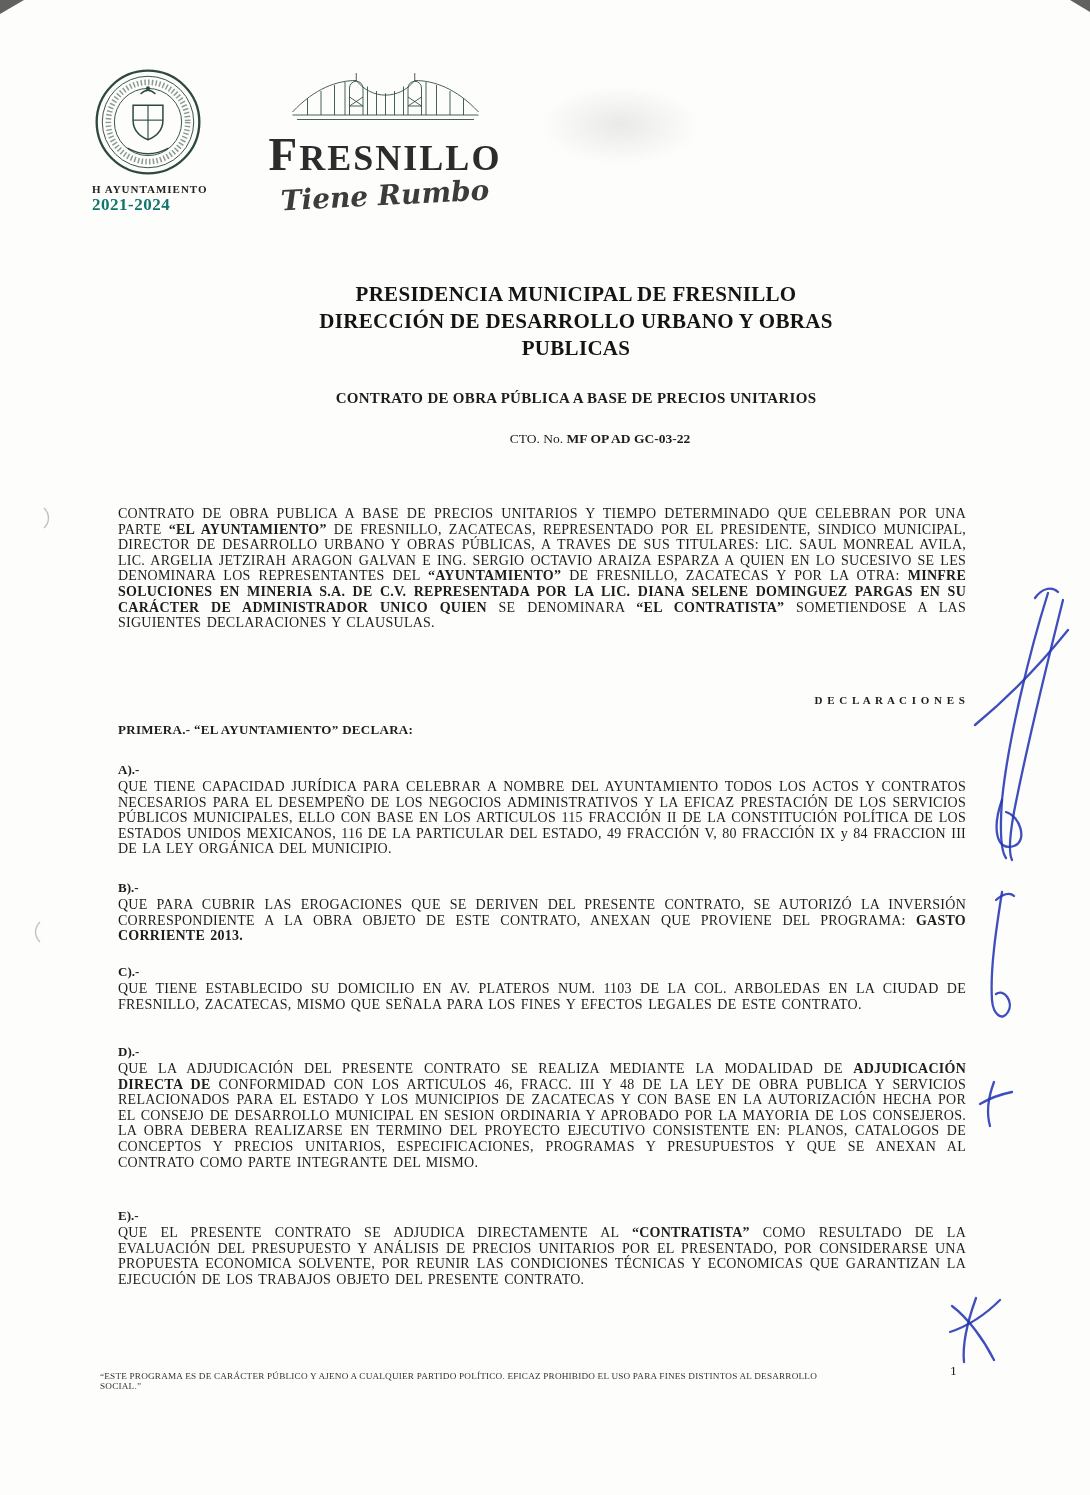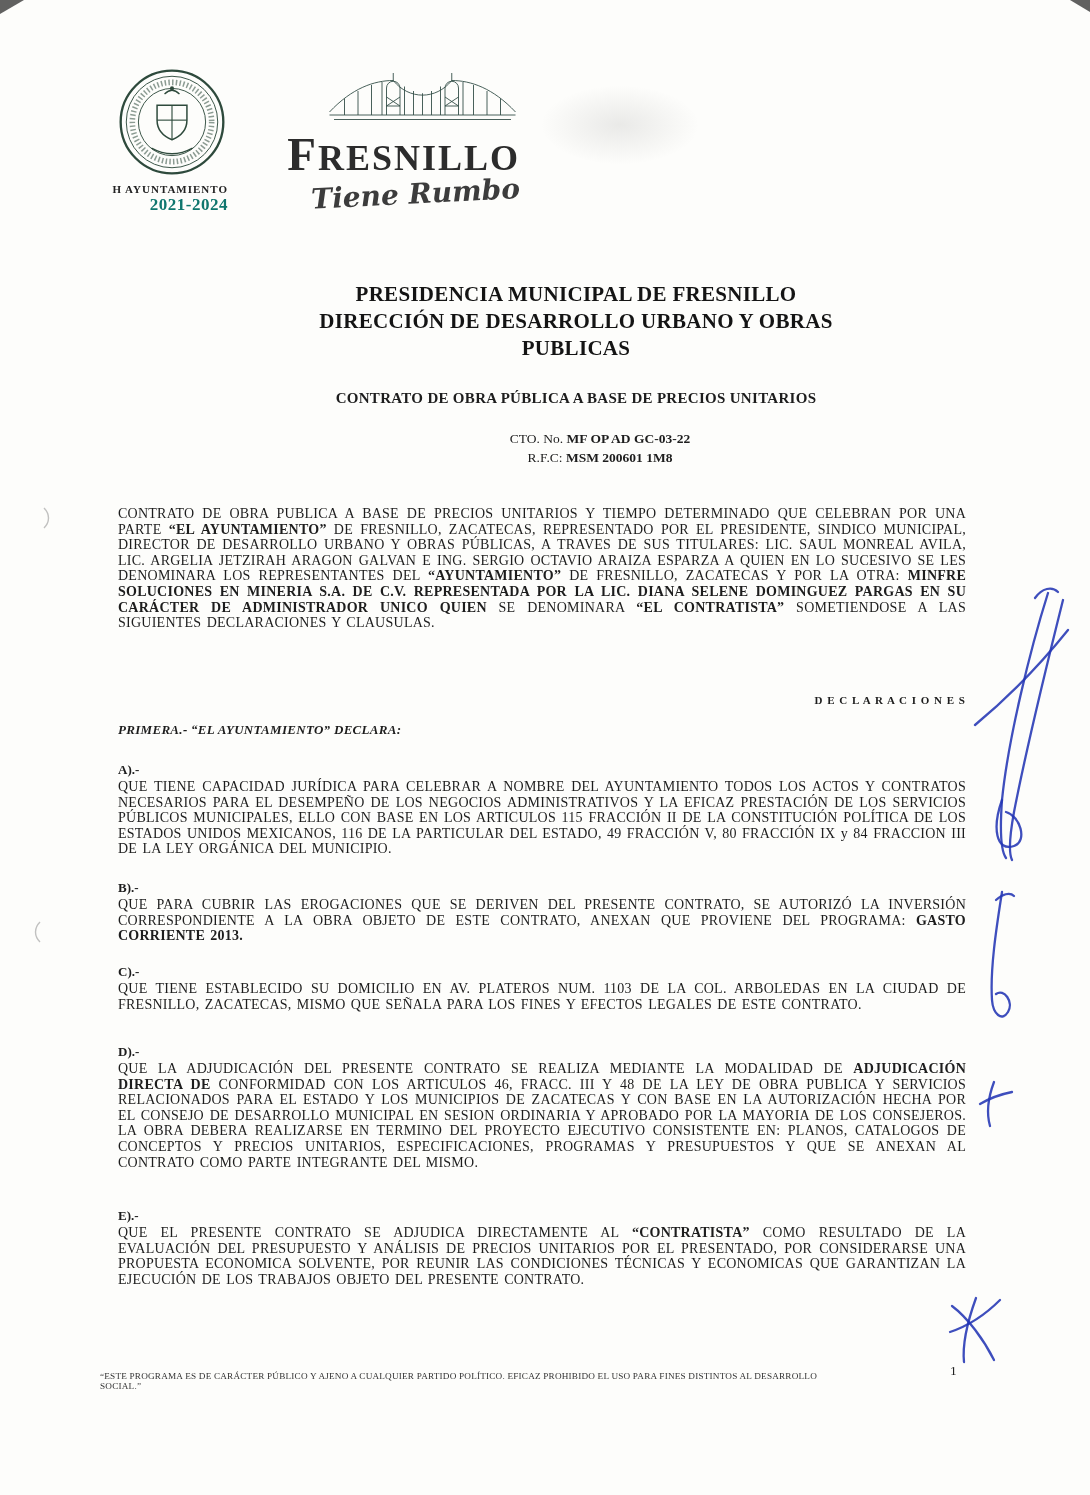--- a/index.html
+++ b/index.html
@@ -12,46 +12,46 @@
   .page{
     position:relative;width:1090px;height:1495px;background:#fdfdfb;
     font-family:"Liberation Serif", serif;color:var(--ink-text);overflow:hidden;
   }
   
   .tri-tl{position:absolute;top:0;left:0;width:0;height:0;border-top:14px solid #3a3a3a;border-right:24px solid transparent;opacity:.8;}
   .tri-tr{position:absolute;top:0;right:0;width:0;height:0;border-top:12px solid #3a3a3a;border-left:20px solid transparent;opacity:.8;}
   .smudge{position:absolute;left:540px;top:85px;width:160px;height:80px;
     background:radial-gradient(ellipse at center, rgba(60,60,60,.10), rgba(60,60,60,0) 70%);}
   
-  .seal-block{position:absolute;left:92px;top:66px;width:136px;text-align:right;}
+  .seal-block{position:absolute;left:92px;top:66px;width:136px;text-align:left;}
   .sealsvg circle,.sealsvg path,.sealsvg line{stroke:var(--seal-green);fill:none;}
   .sealsvg .dotfill{fill:var(--seal-green);stroke:none;}
   .seal-caption1{font-size:11px;letter-spacing:1px;font-weight:600;color:#222;margin-top:1px;}
   .seal-caption2{font-size:17px;font-weight:bold;color:#0f766e;letter-spacing:.5px;}
-  .fresnillo-block{position:absolute;left:250px;top:62px;width:270px;text-align:right;}
+  .fresnillo-block{position:absolute;left:250px;top:62px;width:270px;text-align:center;}
   .bstroke line,.bstroke path{stroke:var(--logo-green);stroke-width:1.2;fill:none;}
   .fres-word{font-size:36px;font-weight:600;letter-spacing:2px;color:#2c2c2c;line-height:40px;margin-top:-2px;}
   .fres-word::first-letter{font-size:47px;}
   .fres-tagline{font-family:"DejaVu Serif", serif;font-style:italic;font-weight:bold;
     font-size:28px;color:#3c3c3c;transform:rotate(-3deg);margin-top:2px;line-height:32px;}
   
   .title-block{position:absolute;left:56px;top:281px;width:1040px;text-align:center;
     font-weight:bold;font-size:21px;line-height:27px;letter-spacing:.3px;color:#141414;}
   .subtitle{position:absolute;left:56px;top:390px;width:1040px;text-align:center;
     font-weight:bold;font-size:15px;letter-spacing:.3px;}
   .cto-block{position:absolute;left:120px;top:429px;width:960px;text-align:center;
     font-size:13.5px;line-height:19px;}
   .bold{font-weight:bold;}
   
   .body-col{left:118px;width:848px;position:absolute;}
   .para{text-align:justify;font-size:14px;line-height:15.6px;letter-spacing:.25px;word-spacing:1.5px;margin:0;}
   .seg-bold{font-weight:bold;}
   .heading-center{position:absolute;left:118px;width:848px;text-align:right;
     font-weight:bold;font-size:11px;letter-spacing:1px;}
-  .primera{position:absolute;left:118px;width:848px;font-weight:bold;font-size:13px;letter-spacing:.3px;font-style:italic;}
+  .primera{position:absolute;left:118px;width:848px;font-weight:bold;font-size:13px;letter-spacing:.3px;}
   .clause-label{font-weight:bold;font-size:13px;line-height:16px;margin:0 0 1px 0;}
   
   .footer-disclaimer{position:absolute;left:100px;top:1371px;width:760px;
     font-size:9.2px;letter-spacing:.2px;color:#333;}
   .page-number{position:absolute;left:950px;top:1363px;font-size:13.5px;color:#222;}
   
   .sig-overlay{position:absolute;left:0;top:0;pointer-events:none;}
   .ink{stroke:var(--signature-blue);fill:none;stroke-width:2.3;stroke-linecap:round;opacity:.88;}
   .pencil{stroke:#9a9a9a;fill:none;stroke-width:1.4;opacity:.6;}
 </style>
@@ -125,24 +125,20 @@
     <div>PUBLICAS</div>
   </div>
 
   <div class="subtitle">CONTRATO DE OBRA PÚBLICA A BASE DE PRECIOS UNITARIOS</div>
 
   <div class="cto-block">
     <div>
       <span>CTO. No.</span>
       <span class="bold">MF OP AD GC-03-22</span>
     </div>
-    <div>
-      <span>R.F.C:</span>
-      <span class="bold">MSM 200601 1M8</span>
-    </div>
   </div>
 
   <div class="body-col" style="top:506px">
     <p class="para"><span>CONTRATO DE OBRA PUBLICA A BASE DE PRECIOS UNITARIOS Y TIEMPO DETERMINADO QUE CELEBRAN POR UNA PARTE </span><span class="seg-bold">“EL AYUNTAMIENTO”</span><span> DE FRESNILLO, ZACATECAS, REPRESENTADO POR EL PRESIDENTE, SINDICO MUNICIPAL, DIRECTOR DE DESARROLLO URBANO Y OBRAS PÚBLICAS, A TRAVES DE SUS TITULARES: LIC. SAUL MONREAL AVILA, LIC. ARGELIA JETZIRAH ARAGON GALVAN E ING. SERGIO OCTAVIO ARAIZA ESPARZA A QUIEN EN LO SUCESIVO SE LES DENOMINARA LOS REPRESENTANTES DEL </span><span class="seg-bold">“AYUNTAMIENTO”</span><span> DE FRESNILLO, ZACATECAS Y POR LA OTRA: </span><span class="seg-bold">MINFRE SOLUCIONES EN MINERIA S.A. DE C.V. REPRESENTADA POR LA LIC. DIANA SELENE DOMINGUEZ PARGAS EN SU CARÁCTER DE ADMINISTRADOR UNICO QUIEN</span><span> SE DENOMINARA </span><span class="seg-bold">“EL CONTRATISTA”</span><span> SOMETIENDOSE A LAS SIGUIENTES DECLARACIONES Y CLAUSULAS.</span></p>
   </div>
 
   <div class="heading-center" style="top:694px">D E C L A R A C I O N E S</div>
   <div class="primera" style="top:722px">PRIMERA.- “EL AYUNTAMIENTO” DECLARA:</div>
 
   <div class="body-col" style="top:762px">

